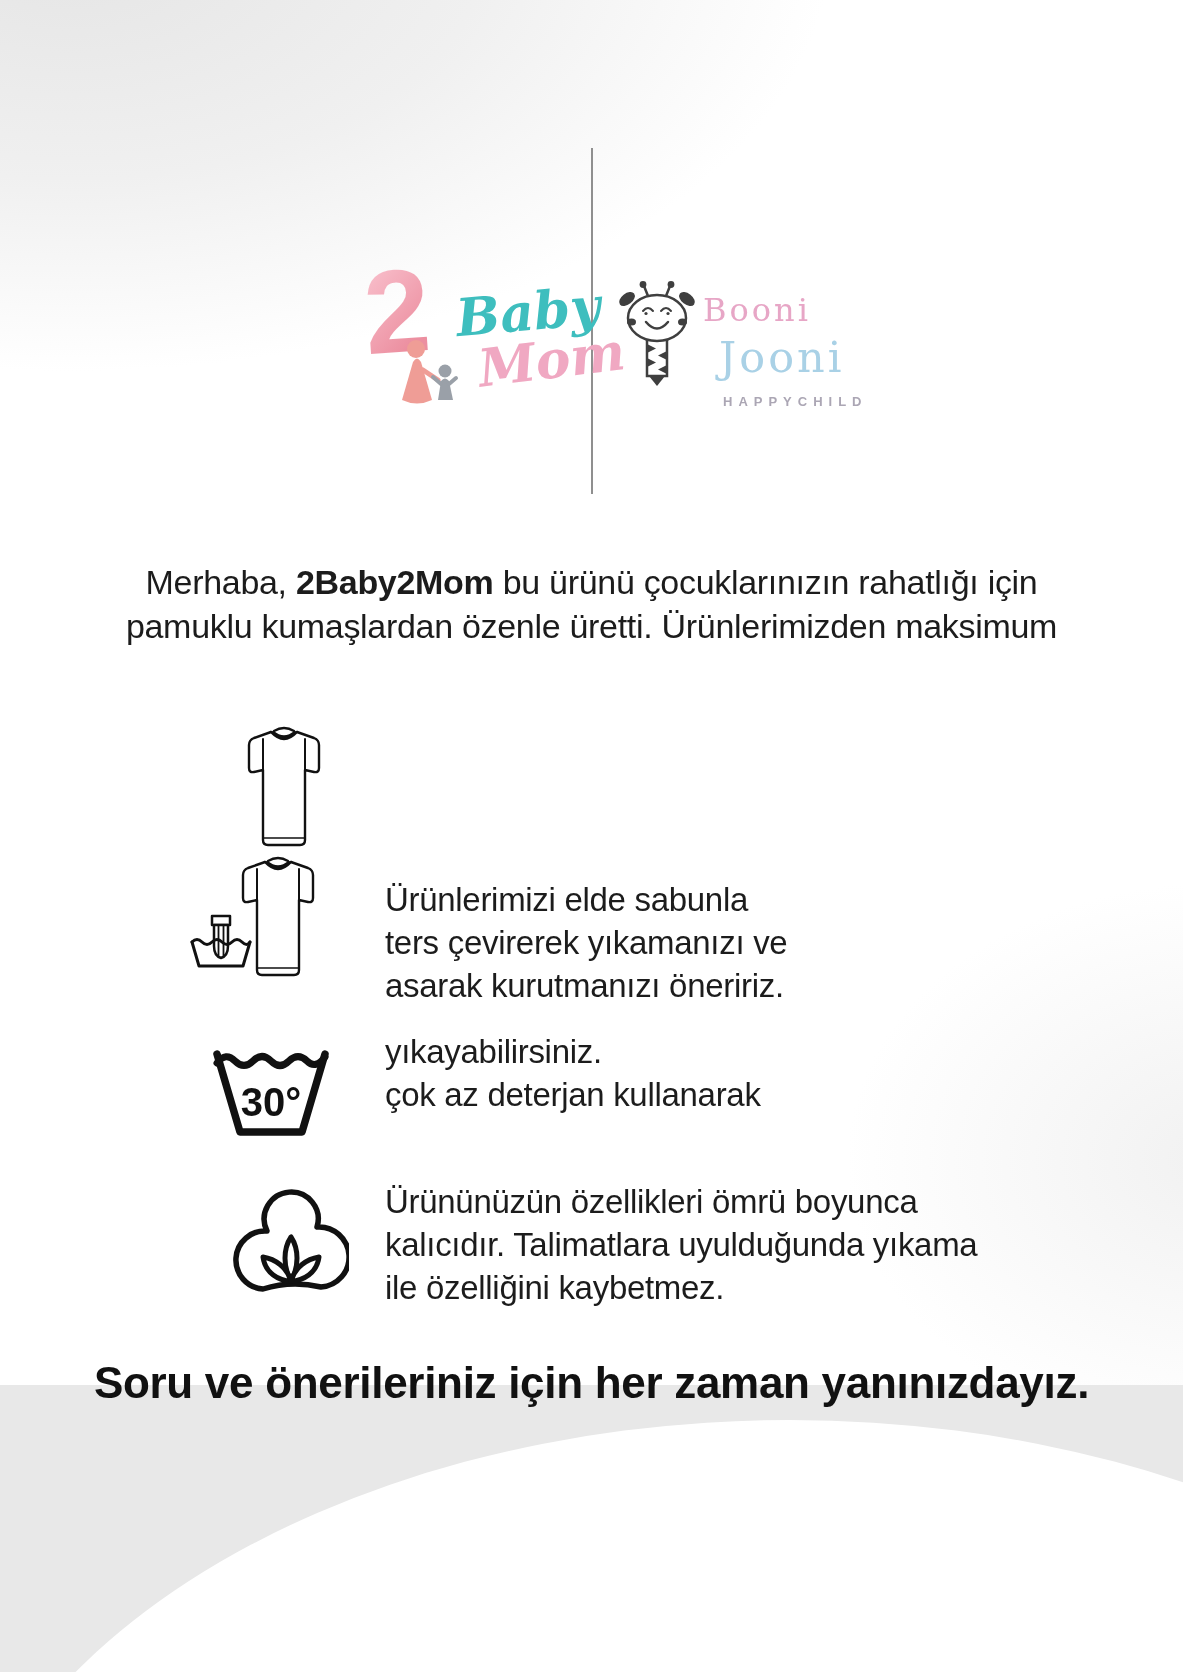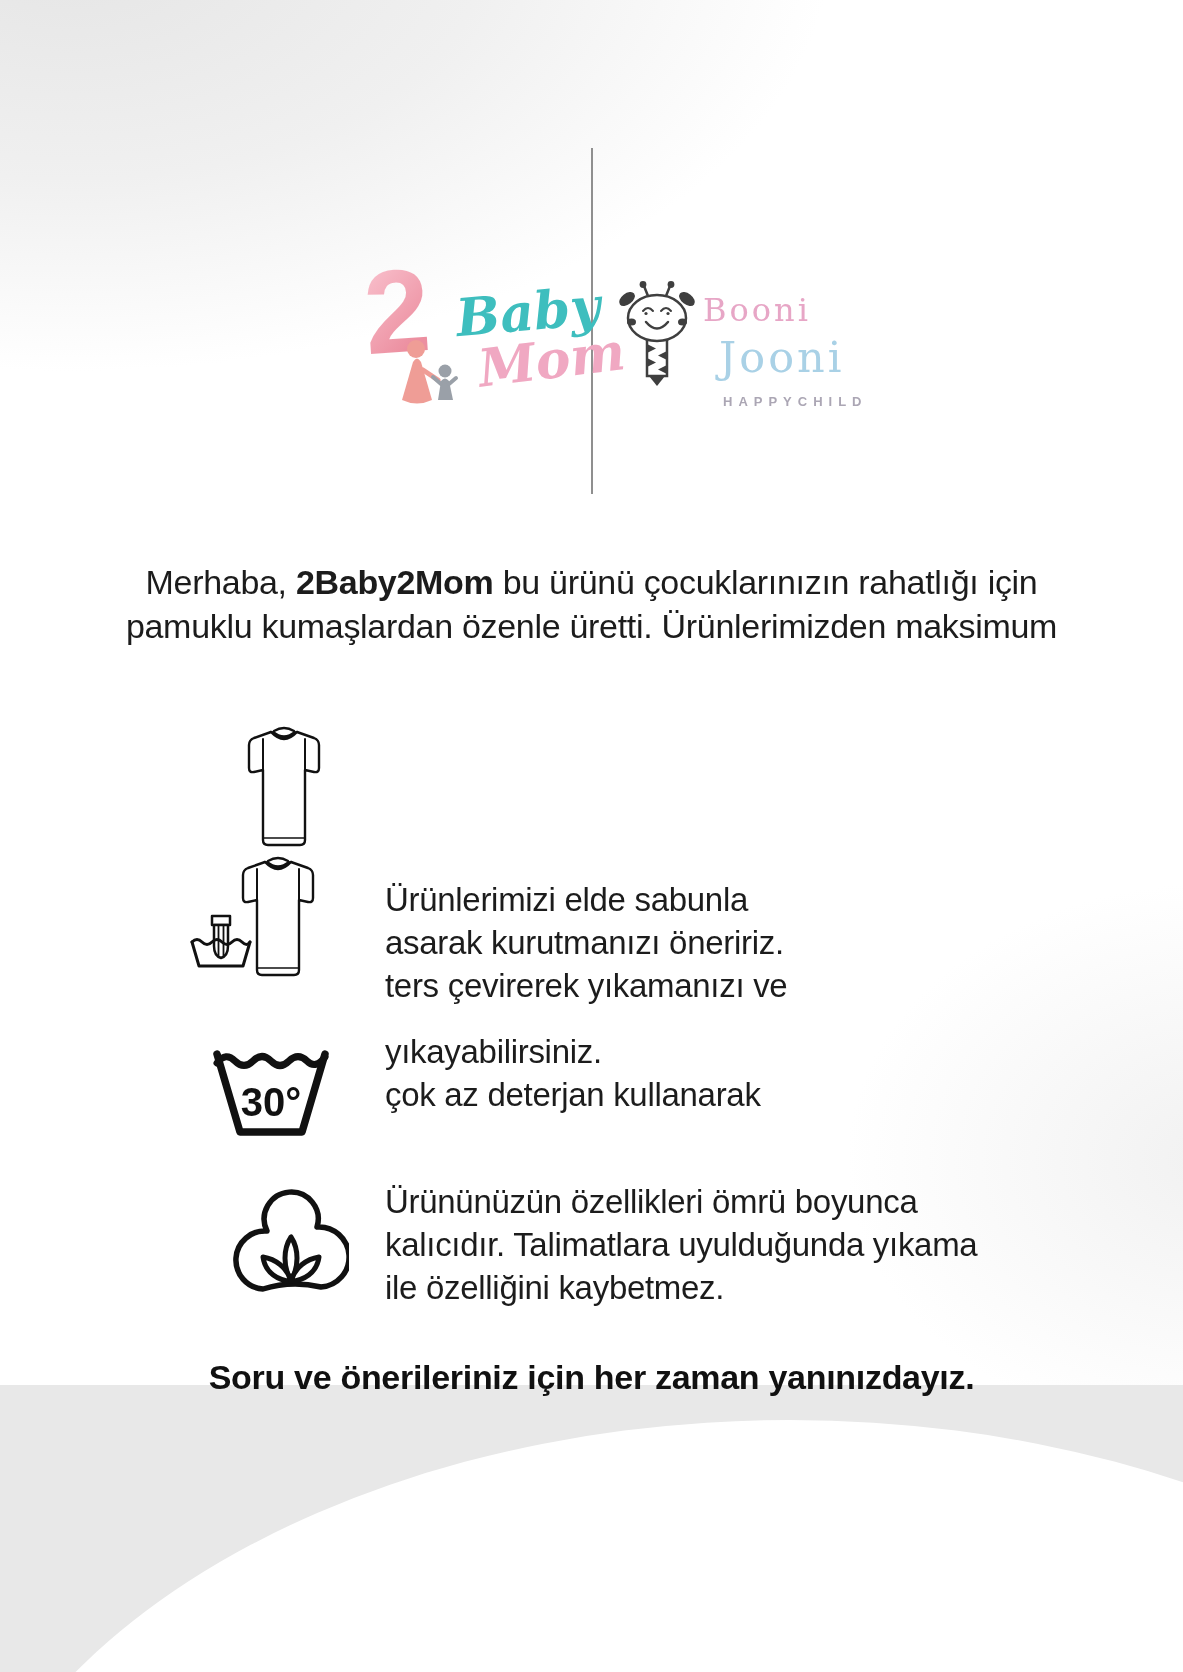--- a/index.html
+++ b/index.html
@@ -54,21 +54,21 @@
 
   
   .care-row{position:absolute; left:0; width:1183px;}
   .icon-cell{position:absolute;}
   .care-text{position:absolute; left:385px; font-size:33px; line-height:43px;
     color:var(--ink); letter-spacing:-0.3px;}
   .care-line{white-space:nowrap;}
 
   
   .footer-note{position:absolute; left:0; right:0; top:1358px; text-align:center;
-    font-size:34px; font-weight:bold; color:#111; letter-spacing:-0.3px;}
+    font-size:44px; font-weight:bold; color:#111; letter-spacing:-0.3px;}
 
   svg .stroke{fill:none; stroke:var(--icon-ink); stroke-linecap:round; stroke-linejoin:round;}
   svg .fillw{fill:#ffffff; stroke:var(--icon-ink); stroke-linecap:round; stroke-linejoin:round;}
 </style>
 </head>
 <body>
 
 <div class="card">
 
   <div class="bg-top"></div>
@@ -147,22 +147,22 @@
         <svg style="position:absolute; left:0; top:56px; width:66px; height:62px" viewBox="0 0 66 62">
           <rect class="fillw" stroke-width="2.5" x="24" y="4" width="18" height="9"></rect>
           <path class="fillw" stroke-width="2.5" d="M26,13 L26,34 Q26,44 33,46 Q40,44 40,34 L40,13 Z"></path>
           <path class="stroke" stroke-width="1.8" d="M30.5,13 L30.5,43 M35.5,13 L35.5,43"></path>
           <path class="stroke" stroke-width="3" d="M4,30 L11,54 L55,54 L62,30"></path>
           <path class="stroke" stroke-width="3" d="M4,30 Q9,25 14,30 T24,30 T34,30 T44,30 T54,30 T62,30"></path>
         </svg>
       </div>
       <div class="care-text" style="top:878px">
         <div class="care-line">Ürünlerimizi elde sabunla</div>
+        <div class="care-line">ters çevirerek yıkamanızı ve</div>
         <div class="care-line">asarak kurutmanızı öneririz.</div>
-        <div class="care-line">ters çevirerek yıkamanızı ve</div>
       </div>
     </div>
 
     <div class="care-row">
       <svg class="icon-cell" style="left:210px; top:1042px; width:122px; height:96px" viewBox="0 0 122 96">
         <path class="stroke" stroke-width="7.5" d="M7,12 L30,90 L92,90 L115,12"></path>
         <path class="stroke" stroke-width="7" d="M7,21 C13,13 19,13 25,19 C31,25 37,25 43,19 C49,13 55,13 61,19 C67,25 73,25 79,19 C85,13 91,13 97,19 C103,25 109,23 115,15"></path>
         <text x="61" y="74" text-anchor="middle" font-size="40" font-weight="bold" font-family="Liberation Sans, sans-serif" fill="var(--icon-ink)">30°</text>
       </svg>
       <div class="care-text" style="top:1030px">

